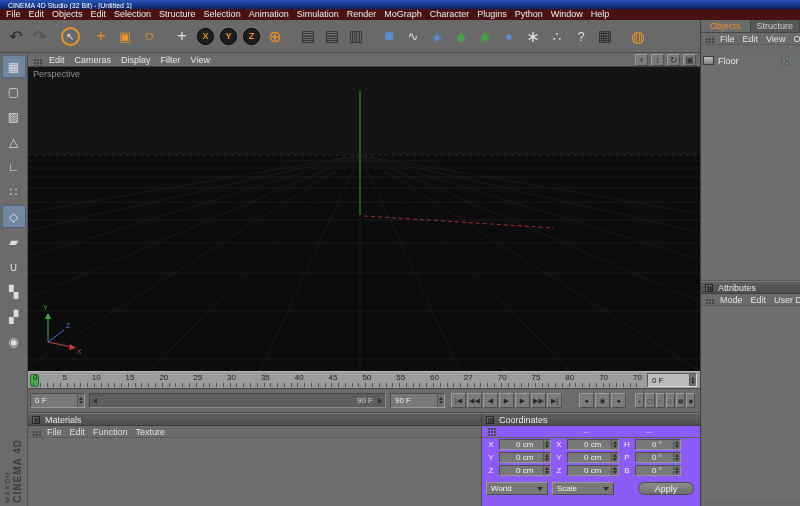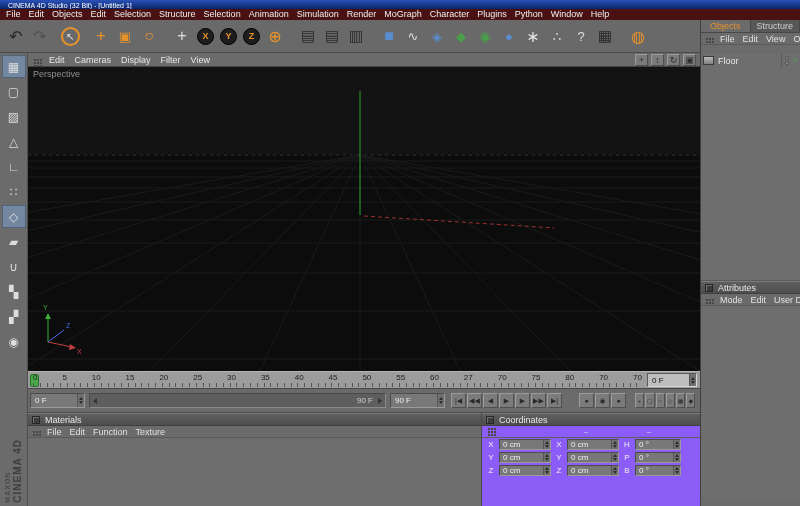--- a/index.html
+++ b/index.html
@@ -81,21 +81,21 @@
 
   
   #coords{position:absolute;left:481px;top:413px;width:219px;height:93px;background:#8b5cf6;border-left:1px solid #4a4a4a;}
   .cdash{position:relative;height:12px;border-bottom:1px solid #5f5f5f;}
   .cdash .grip{position:absolute;left:4px;top:2px;}
   .dash{position:absolute;top:1px;color:#dcdcdc;font-size:8px;text-align:center;}
   .d1{left:78px;width:52px;}
   .d2{left:144px;width:46px;}
   .crow{display:grid;grid-template-columns:10px 52px 10px 52px 10px 46px;column-gap:3px;align-items:center;padding:1px 2px 1px 4px;}
   .clab{color:#f0f0f0;font-size:8px;text-align:center;}
-  .cfield{position:relative;height:11px;background:#787878;border:1px solid;border-color:#4c4c4c #9a9a9a #9a9a9a #4c4c4c;color:#f0f0f0;font-size:8px;display:flex;align-items:center;padding:0 8px 0 3px;overflow:hidden;}
+  .cfield{position:relative;height:11px;background:#787878;border:1px solid;border-color:#4c4c4c #9a9a9a #9a9a9a #4c4c4c;color:#f0f0f0;font-size:8px;display:flex;align-items:center;padding:0 8px 0 16px;overflow:hidden;}
   .cval{flex:1;white-space:nowrap;overflow:hidden;}
   .cbottom{position:relative;height:16px;margin-top:4px;}
   .cdrop{position:absolute;top:1px;height:13px;background:#787878;border:1px solid;border-color:#9a9a9a #4c4c4c #4c4c4c #9a9a9a;color:#f0f0f0;font-size:8px;display:flex;align-items:center;justify-content:space-between;padding:0 4px;}
   .cdrop::after{content:"";border-left:3px solid transparent;border-right:3px solid transparent;border-top:4px solid #2e2e2e;margin-left:4px;}
   .dworld{left:4px;width:62px;}
   .dscale{left:70px;width:62px;}
   .apply{position:absolute;top:1px;right:6px;width:56px;height:13px;border-radius:7px;background:linear-gradient(#8d8d8d,#6f6f6f);border:1px solid #4a4a4a;color:#f2f2f2;font-size:9px;display:flex;align-items:center;justify-content:center;}
 
   
   #rightpanel{position:absolute;left:700px;top:20px;width:100px;height:486px;background:#6b6b6b;border-left:1px solid #3f3f3f;}
@@ -384,20 +384,29 @@
       <span class="cfield">
           <span class="cval">0 cm</span>
           <span class="spin"></span>
         </span>
       <span class="clab">B</span>
       <span class="cfield">
           <span class="cval">0 °</span>
           <span class="spin"></span>
         </span>
     </div>
+    <div class="cbottom">
+      <span class="cdrop dworld">
+          <span>World</span>
+        </span>
+      <span class="cdrop dscale">
+          <span>Scale</span>
+        </span>
+      <span class="apply">Apply</span>
+    </div>
   </div>
 
   <div id="rightpanel">
     <div class="rtabs">
       <span class="rtab active">Objects</span>
         <span class="rtab">Structure</span>
     </div>
     <div class="pmenu">
       <span class="grip"></span>
       <span class="mitem">File</span>

